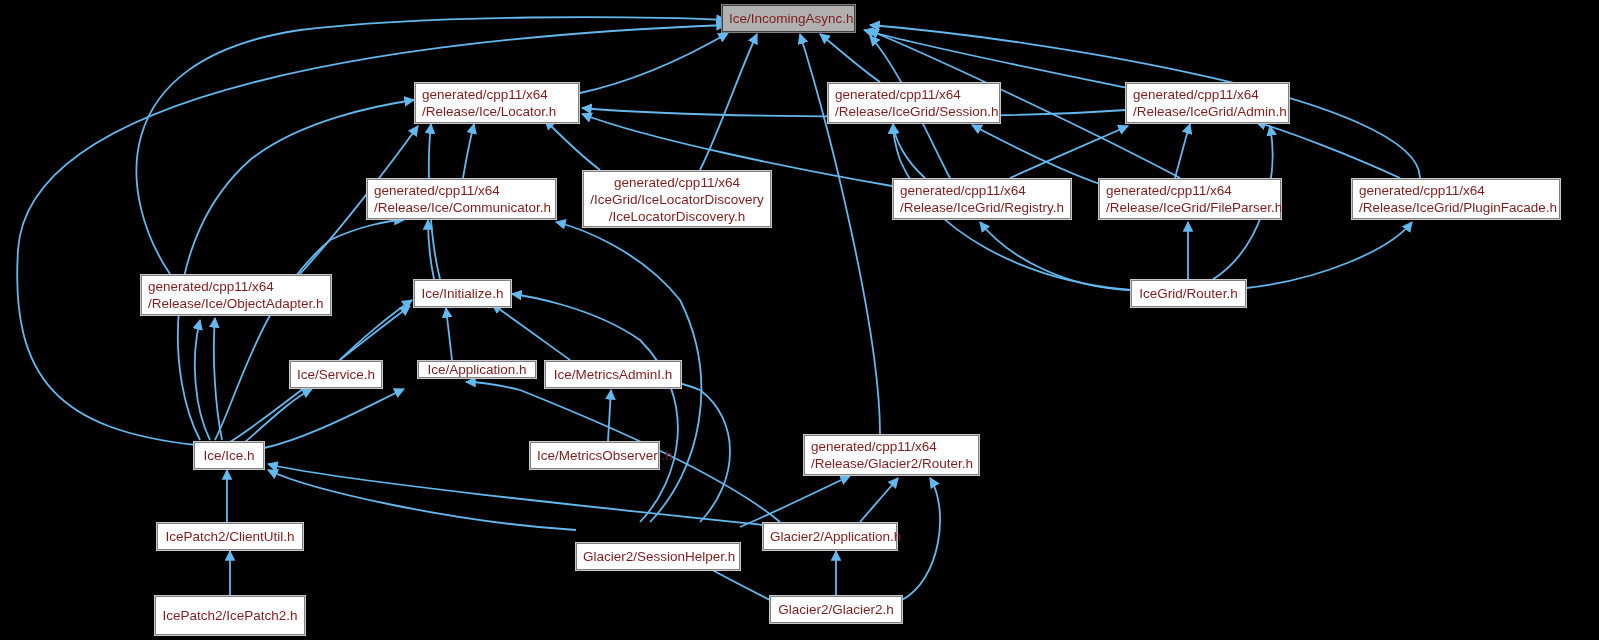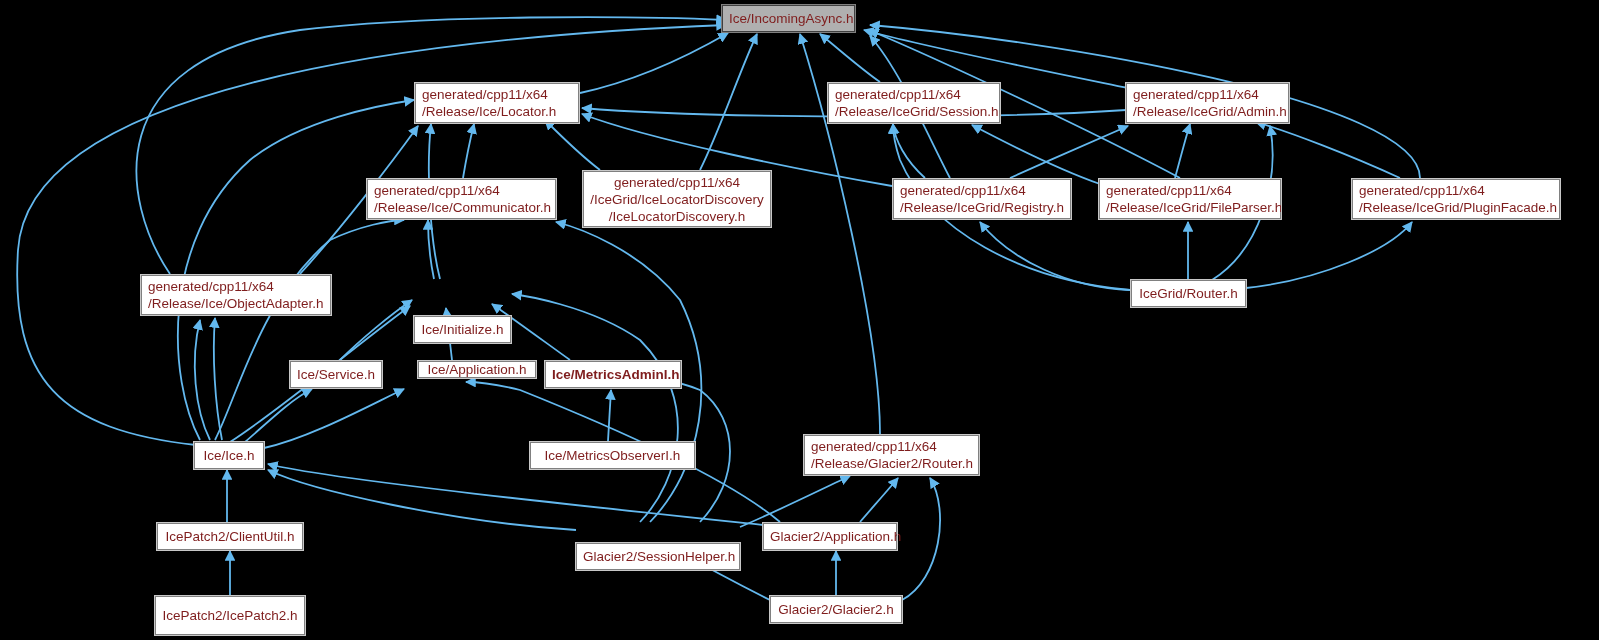--- a/index.html
+++ b/index.html
@@ -113,39 +113,39 @@
         <span class="ln">/Release/IceGrid/FileParser.h</span>
       </div>
       <div class="node" style="left: 1352px; top: 179px; width: 208px; height: 40px;">
         <span class="ln">generated/cpp11/x64</span>
         <span class="ln">/Release/IceGrid/PluginFacade.h</span>
       </div>
       <div class="node" style="left: 141px; top: 275px; width: 190px; height: 40px;">
         <span class="ln">generated/cpp11/x64</span>
         <span class="ln">/Release/Ice/ObjectAdapter.h</span>
       </div>
-      <div class="node one-line" style="left: 414px; top: 280px; width: 97px; height: 27px; margin-top: 36px;">
+      <div class="node one-line" style="left: 414px; top: 280px; width: 97px; height: 27px;">
         <span class="ln">Ice/Initialize.h</span>
       </div>
       <div class="node one-line" style="left: 1131px; top: 280px; width: 115px; height: 27px;">
         <span class="ln">IceGrid/Router.h</span>
       </div>
       <div class="node one-line" style="left: 290px; top: 361px; width: 92px; height: 27px;">
         <span class="ln">Ice/Service.h</span>
       </div>
       <div class="node one-line" style="left: 418px; top: 361px; width: 118px; height: 17px;">
         <span class="ln">Ice/Application.h</span>
       </div>
-      <div class="node one-line" style="left: 545px; top: 361px; width: 136px; height: 27px; font-weight: bold;">
+      <div class="node one-line" style="left: 545px; top: 361px; width: 136px; height: 27px;">
         <span class="ln">Ice/MetricsAdminI.h</span>
       </div>
       <div class="node one-line" style="left: 194px; top: 442px; width: 70px; height: 27px;">
         <span class="ln">Ice/Ice.h</span>
       </div>
-      <div class="node one-line" style="left: 530px; top: 442px; width: 165px; height: 27px;">
+      <div class="node one-line" style="left: 530px; top: 442px; width: 129px; height: 27px;">
         <span class="ln">Ice/MetricsObserverI.h</span>
       </div>
       <div class="node" style="left: 804px; top: 435px; width: 175px; height: 40px;">
         <span class="ln">generated/cpp11/x64</span>
         <span class="ln">/Release/Glacier2/Router.h</span>
       </div>
       <div class="node one-line" style="left: 157px; top: 523px; width: 146px; height: 27px;">
         <span class="ln">IcePatch2/ClientUtil.h</span>
       </div>
       <div class="node one-line" style="left: 576px; top: 523px; width: 164px; height: 27px; margin-top: 20px;">

